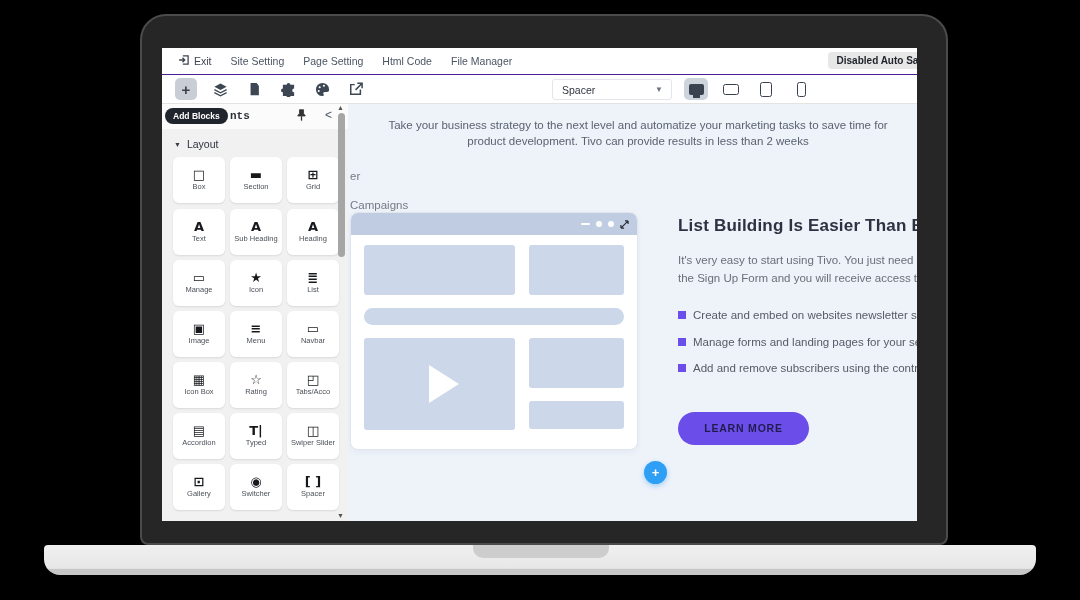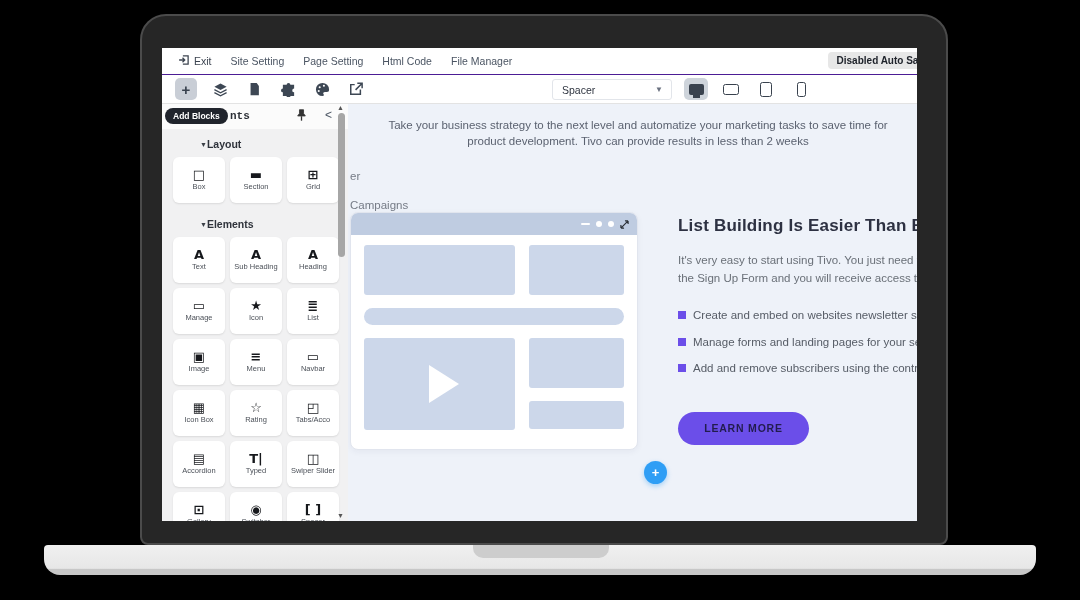--- a/index.html
+++ b/index.html
@@ -54,22 +54,22 @@
   .panel { position:absolute; left:0; top:56px; width:186px; height:417px;
     background:#f1f1f2; overflow:hidden; }
   .panel-header { position:absolute; left:0; top:0; width:100%; height:25px; background:#fbfbfb; }
   .tooltip-pill { position:absolute; left:3px; top:4px; background:#20242c; color:#fff;
     border-radius:9px; padding:3px 8px; font-size:8.5px; font-weight:bold; z-index:3; white-space:nowrap; }
   .panel-title-frag { position:absolute; left:68px; top:6px; font-size:11px; font-weight:bold; color:#2b2f36;font-family:Liberation Mono, monospace; }
   .pin-icon { position:absolute; right:40px; top:4px; }
   .collapse-chevron { position:absolute; right:16px; top:4px; font-size:12px; color:#4b5563; }
 
   .panel-body { position:absolute; left:0; top:25px; width:100%; }
-  .sec-label { display:flex; align-items:center; gap:0; font-size:10.5px; font-weight:bold;
-    color:#2f333b; padding:9px 0 7px 12px;margin-left:26px; }
+  .sec-label { display:flex; align-items:center; gap:6px; font-size:10.5px; font-weight:normal;
+    color:#2f333b; padding:9px 0 7px 12px; }
   .sec-label .tri { font-size:7px; color:#3a3f47; }
   .cards { display:grid; grid-template-columns:repeat(3, 52px); gap:5px; padding:0 0 6px 11px; }
   .card { width:52px; height:46px; background:#fff; border-radius:6px;
     box-shadow:0 1px 2px rgba(0,0,0,.10); display:flex; flex-direction:column;
     align-items:center; justify-content:center; gap:2px; cursor:pointer; }
   .card-icon { font-family:"DejaVu Sans",sans-serif; font-size:13px; line-height:13px;
     color:#16181c; font-weight:600; }
   .card-label { font-size:7.5px; color:#4b5058; text-align:left; line-height:1.15; padding:0 2px; }
 
   
@@ -250,24 +250,20 @@
           <div class="card">
             <span class="card-icon">▬</span>
             <span class="card-label">Section</span>
           </div>
           <div class="card">
             <span class="card-icon">⊞</span>
             <span class="card-label">Grid</span>
           </div>
         </div>
 
-        <div class="sec-label">
-          <span class="tri">▼</span>
-          <span>Elements</span>
-        </div>
         <div class="cards">
           <div class="card">
             <span class="card-icon">A</span>
             <span class="card-label">Text</span>
           </div>
           <div class="card">
             <span class="card-icon">A</span>
             <span class="card-label">Sub Heading</span>
           </div>
           <div class="card">

